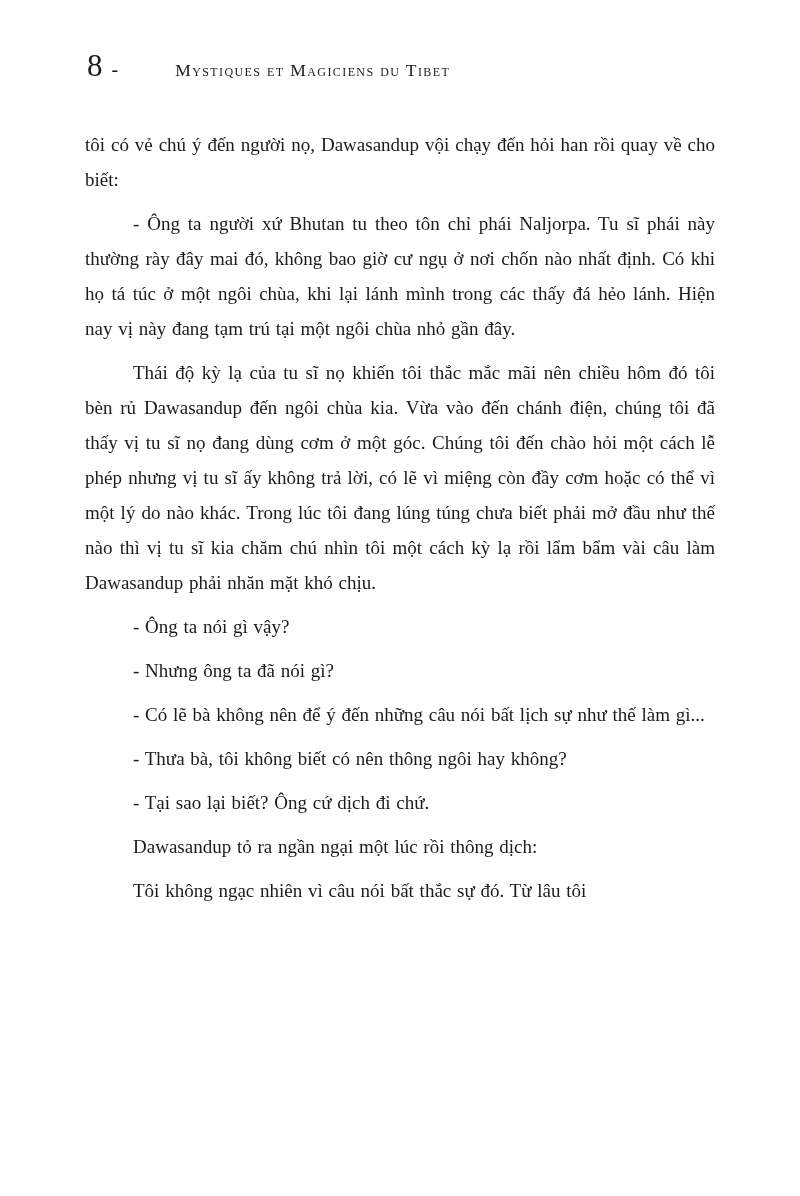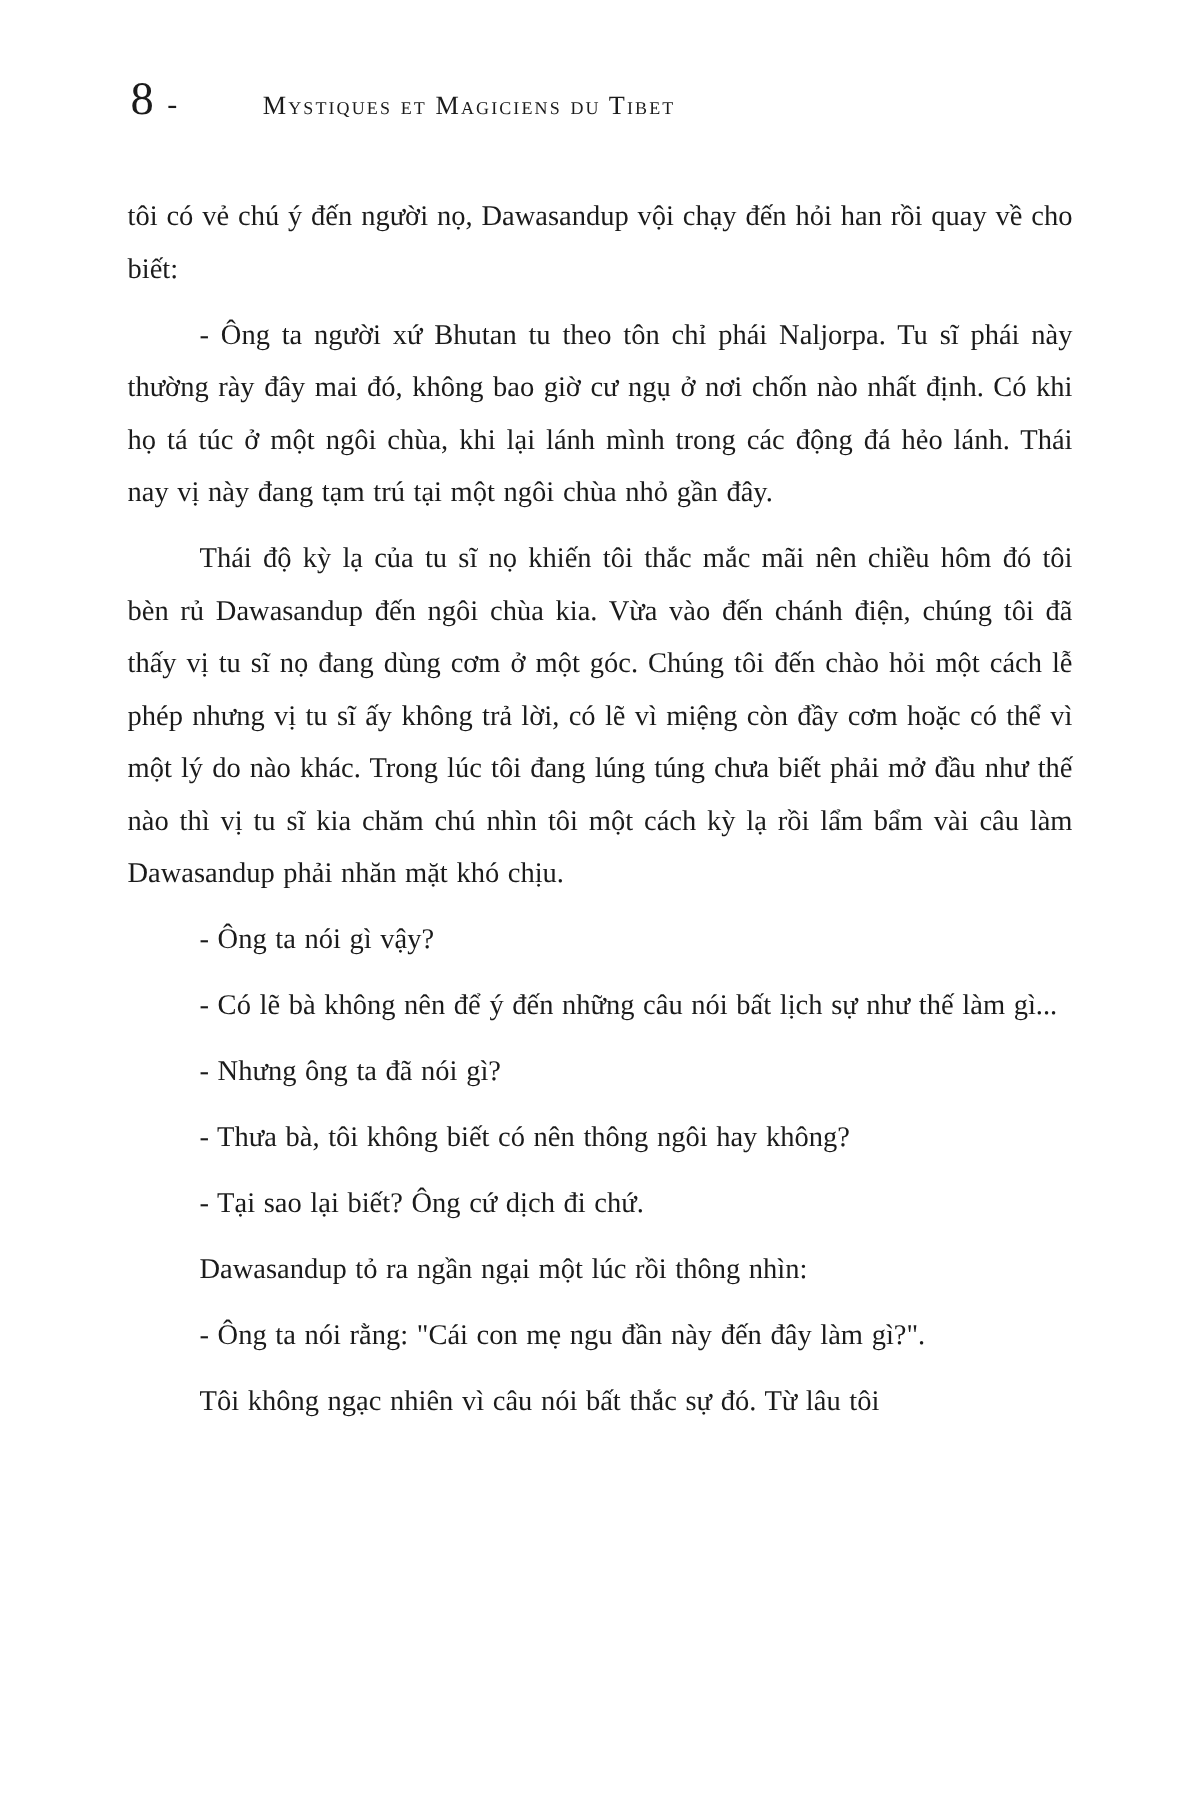--- a/index.html
+++ b/index.html
@@ -62,25 +62,24 @@
 <div class="page">
 
   <div class="running-header">
     <span class="page-number">8</span>
     <span class="header-sep">-</span>
     <span class="running-title">Mystiques et Magiciens du Tibet</span>
   </div>
 
   <div class="body-text">
     <p class="para noindent">tôi có vẻ chú ý đến người nọ, Dawasandup vội chạy đến hỏi han rồi quay về cho biết:</p>
-    <p class="para">- Ông ta người xứ Bhutan tu theo tôn chỉ phái Naljorpa. Tu sĩ phái này thường rày đây mai đó, không bao giờ cư ngụ ở nơi chốn nào nhất định. Có khi họ tá túc ở một ngôi chùa, khi lại lánh mình trong các động đá hẻo lánh. Thái nay vị này đang tạm trú tại một ngôi chùa nhỏ gần đây.</p>
+    <p class="para">- Ông ta người xứ Bhutan tu theo tôn chỉ phái Naljorpa. Tu sĩ phái này thường rày đây mai đó, không bao giờ cư ngụ ở nơi chốn nào nhất định. Có khi họ tá túc ở một ngôi chùa, khi lại lánh mình trong các thấy đá hẻo lánh. Hiện nay vị này đang tạm trú tại một ngôi chùa nhỏ gần đây.</p>
     <p class="para">Thái độ kỳ lạ của tu sĩ nọ khiến tôi thắc mắc mãi nên chiều hôm đó tôi bèn rủ Dawasandup đến ngôi chùa kia. Vừa vào đến chánh điện, chúng tôi đã thấy vị tu sĩ nọ đang dùng cơm ở một góc. Chúng tôi đến chào hỏi một cách lễ phép nhưng vị tu sĩ ấy không trả lời, có lẽ vì miệng còn đầy cơm hoặc có thể vì một lý do nào khác. Trong lúc tôi đang lúng túng chưa biết phải mở đầu như thế nào thì vị tu sĩ kia chăm chú nhìn tôi một cách kỳ lạ rồi lẩm bẩm vài câu làm Dawasandup phải nhăn mặt khó chịu.</p>
     <p class="para">- Ông ta nói gì vậy?</p>
+    <p class="para">- Nhưng ông ta đã nói gì?</p>
     <p class="para">- Có lẽ bà không nên để ý đến những câu nói bất lịch sự như thế làm gì...</p>
-    <p class="para">- Nhưng ông ta đã nói gì?</p>
     <p class="para">- Thưa bà, tôi không biết có nên thông ngôi hay không?</p>
     <p class="para">- Tại sao lại biết? Ông cứ dịch đi chứ.</p>
-    <p class="para">Dawasandup tỏ ra ngần ngại một lúc rồi thông nhìn:</p>
-    <p class="para">- Ông ta nói rằng: "Cái con mẹ ngu đần này đến đây làm gì?".</p>
+    <p class="para">Dawasandup tỏ ra ngần ngại một lúc rồi thông dịch:</p>
     <p class="para">Tôi không ngạc nhiên vì câu nói bất thắc sự đó. Từ lâu tôi</p>
   </div>
 
 </div>
 
 </body></html>

